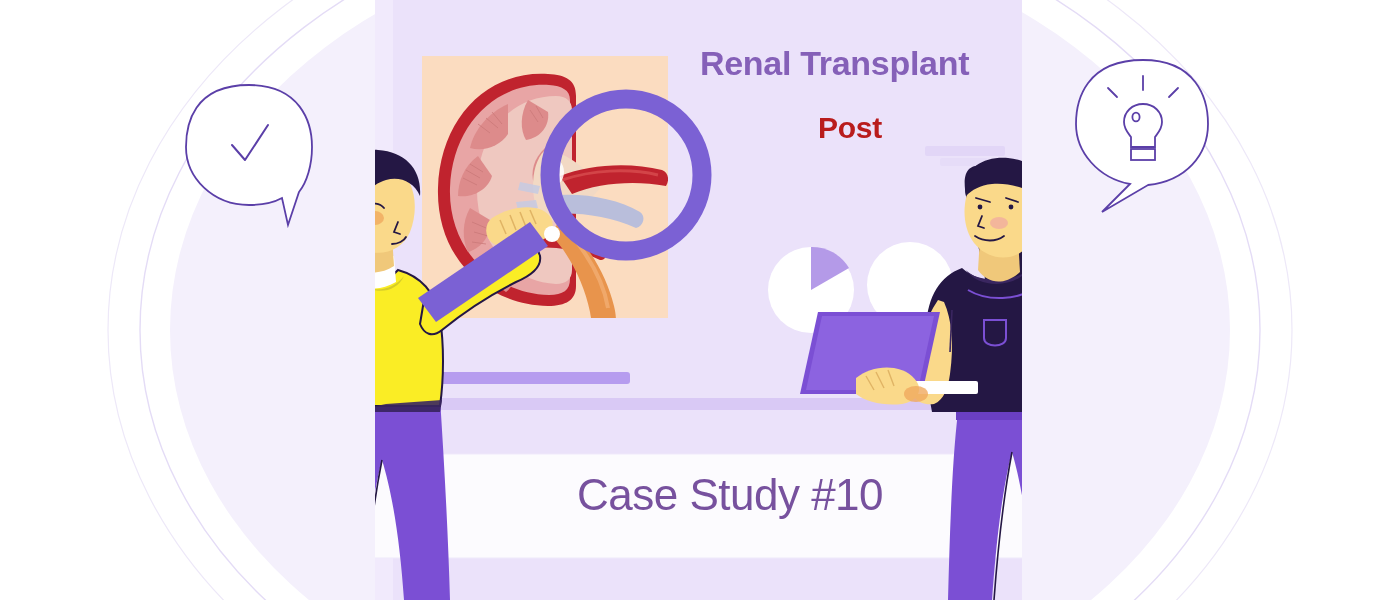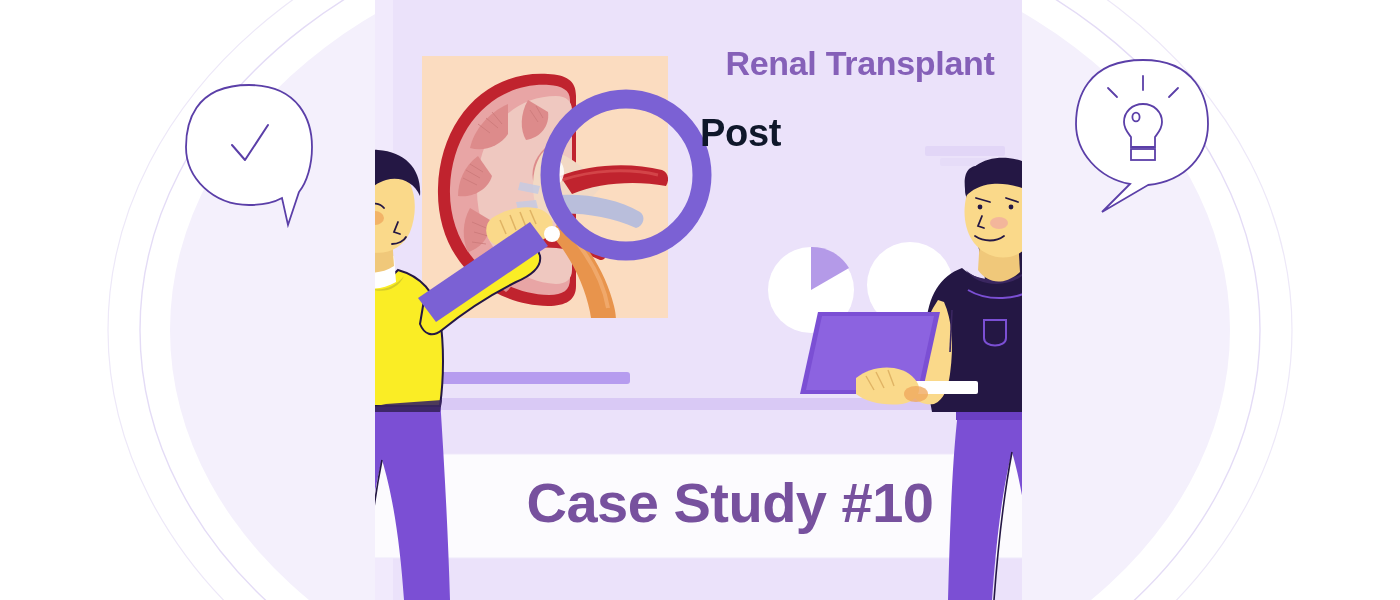--- a/index.html
+++ b/index.html
@@ -10,36 +10,36 @@
     font-family:"Liberation Sans", sans-serif;
     overflow:hidden; position:relative;
   }
   #stage { position:absolute; inset:0; width:1400px; height:600px; }
   #stage svg { display:block; }
   .ovl { position:absolute; }
 
   
   .t-title {
     left:700px; top:44px; width:320px;
-    text-align:center;
+    text-align:left;
     font-size:34px; font-weight:bold;
     color:#8560B8; letter-spacing:-.3px;
     line-height:1.15;
   }
   .t-sub {
     left:700px; top:108px; width:300px;
-    text-align:left;
-    font-size:38px; font-weight:bold;
-    color:#0f172a; letter-spacing:-.3px;
+    text-align:center;
+    font-size:30px; font-weight:bold;
+    color:#b91c1c; letter-spacing:-.3px;
     line-height:1.32;
   }
   .t-case {
     left:440px; top:470px; width:580px;
     text-align:center;
-    font-size:56px; font-weight:bold;
+    font-size:44px; font-weight:normal;
     color:#77519E; letter-spacing:-.5px;
   }
 </style>
 </head>
 <body>
 
 <div id="stage">
 <svg width="1400" height="600" viewBox="0 0 1400 600" xmlns="http://www.w3.org/2000/svg">
 
   <defs>

